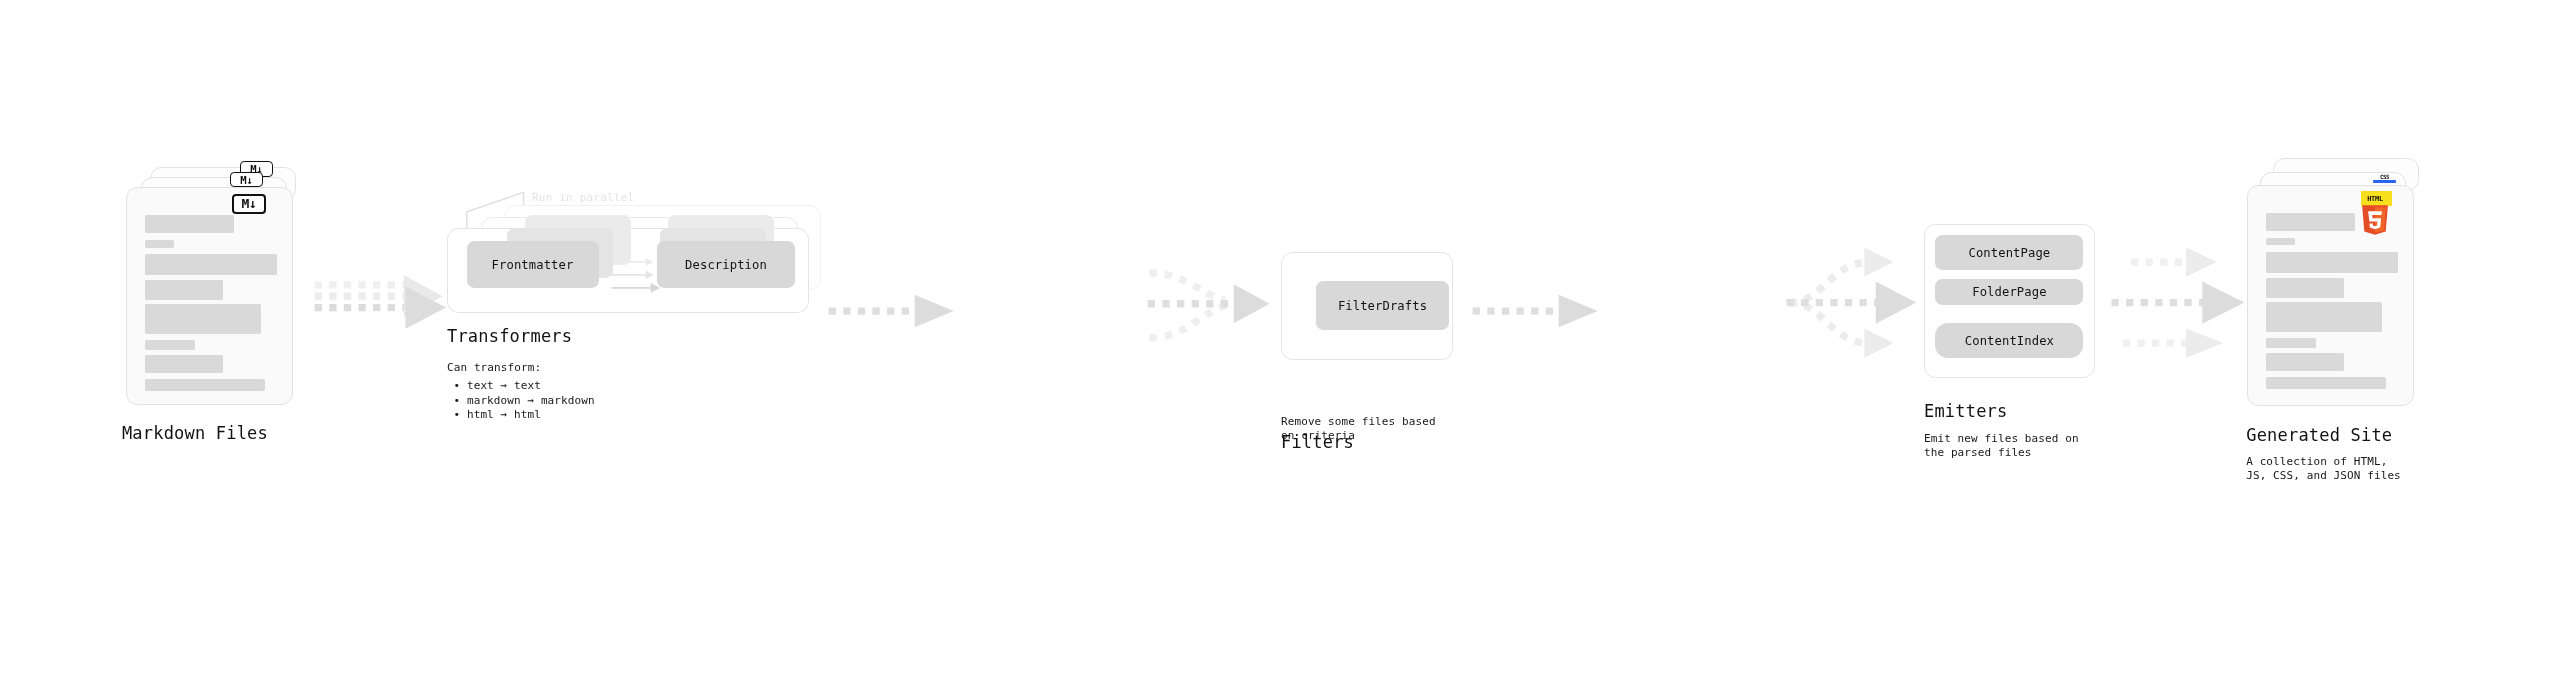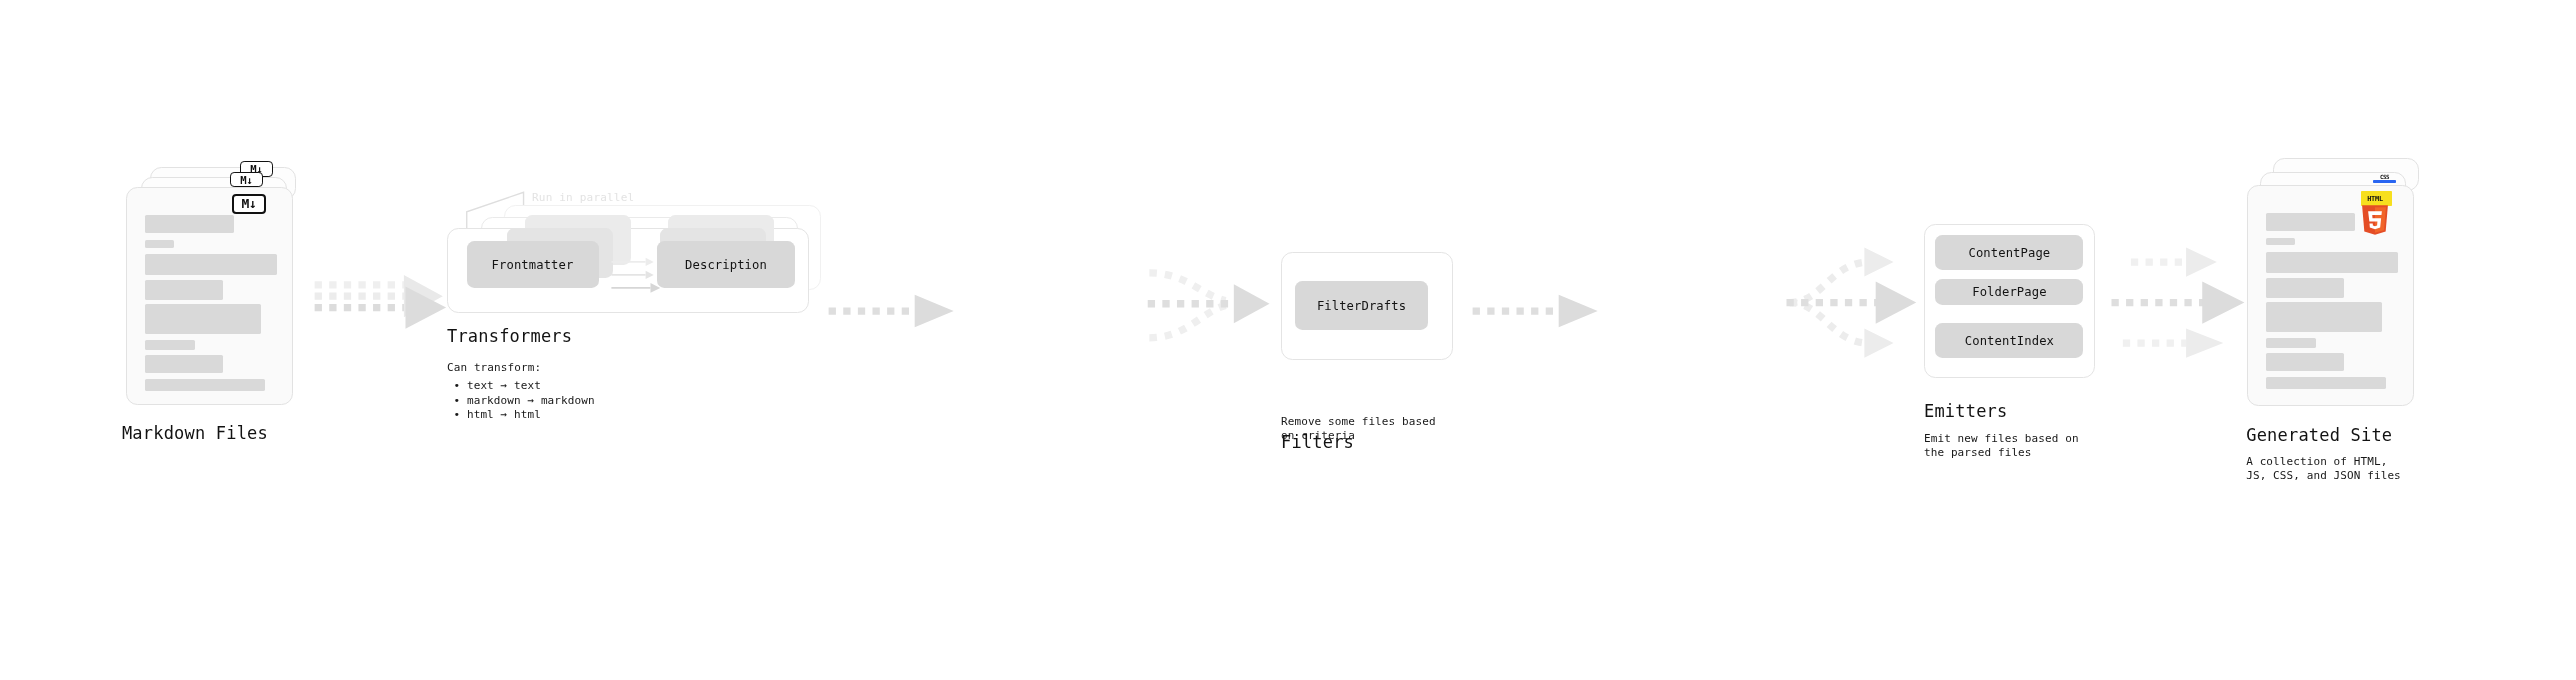--- a/index.html
+++ b/index.html
@@ -234,21 +234,21 @@
 
   <svg class="ov" style="left:1138px; top:258px;" width="138" height="102" viewBox="0 0 170 125">
     <path d="M 14 18 C 60 18, 78 46, 108 52" fill="none" stroke="#efefef" stroke-width="9" stroke-dasharray="9 10"></path>
     <path d="M 14 98 C 60 98, 78 66, 108 58" fill="none" stroke="#efefef" stroke-width="9" stroke-dasharray="9 10"></path>
     <line x1="12" y1="56" x2="120" y2="56" stroke="#dedede" stroke-width="9" stroke-dasharray="9 9"></line>
     <polygon points="118,32 162,56 118,80" fill="#dcdcdc"></polygon>
   </svg>
 
   <div class="node" style="left:1281px; top:252px;">
     <div class="groupbox" style="left:0px; top:0px; width:172px; height:108px;"></div>
-    <div class="pill" style="left:14px; top:29px; width:133px; height:49px;">FilterDrafts</div>
+    <div class="pill" style="left:35px; top:29px; width:133px; height:49px;">FilterDrafts</div>
 
     <div class="title" style="left:0px; top:132px;margin-top:48px;">Filters</div>
     <div class="desc" style="left:0px; top:163px;">Remove some files based
 on criteria</div>
   </div>
 
   <svg class="ov" style="left:1471px; top:293px;" width="134" height="41" viewBox="0 0 165 50">
     <line x1="2" y1="22" x2="112" y2="22" stroke="#dedede" stroke-width="9" stroke-dasharray="9 9"></line>
     <polygon points="108,2 156,22 108,42" fill="#dcdcdc"></polygon>
   </svg>
@@ -260,21 +260,21 @@
     <line x1="8" y1="72" x2="122" y2="72" stroke="#dedede" stroke-width="9" stroke-dasharray="9 9"></line>
     <polygon points="104,4  140,22 104,40" fill="#ececec"></polygon>
     <polygon points="104,104 140,122 104,140" fill="#ececec"></polygon>
     <polygon points="118,46 168,72 118,98" fill="#dcdcdc"></polygon>
   </svg>
 
   <div class="node" style="left:1924px; top:224px;">
     <div class="groupbox" style="left:0px; top:0px; width:171px; height:154px;"></div>
     <div class="pill" style="left:11.4px; top:11.4px; width:148px; height:35px;">ContentPage</div>
     <div class="pill" style="left:11.4px; top:55px; width:148px; height:26px;">FolderPage</div>
-    <div class="pill" style="left:11.4px; top:99px; width:148px; height:35px;">ContentIndex</div>
+    <div class="pill" style="left:11.4px; top:99px; width:148px; height:35px;border-radius:13px;">ContentIndex</div>
 
     <div class="title" style="left:0px; top:177px;">Emitters</div>
     <div class="desc" style="left:0px; top:208px;">Emit new files based on
 the parsed files</div>
   </div>
 
   <svg class="ov" style="left:2105px; top:244px;" width="154" height="122" viewBox="0 0 190 150">
     <line x1="32" y1="22" x2="104" y2="22" stroke="#f0f0f0" stroke-width="9" stroke-dasharray="9 9"></line>
     <polygon points="100,4 138,22 100,40" fill="#ececec"></polygon>
 

